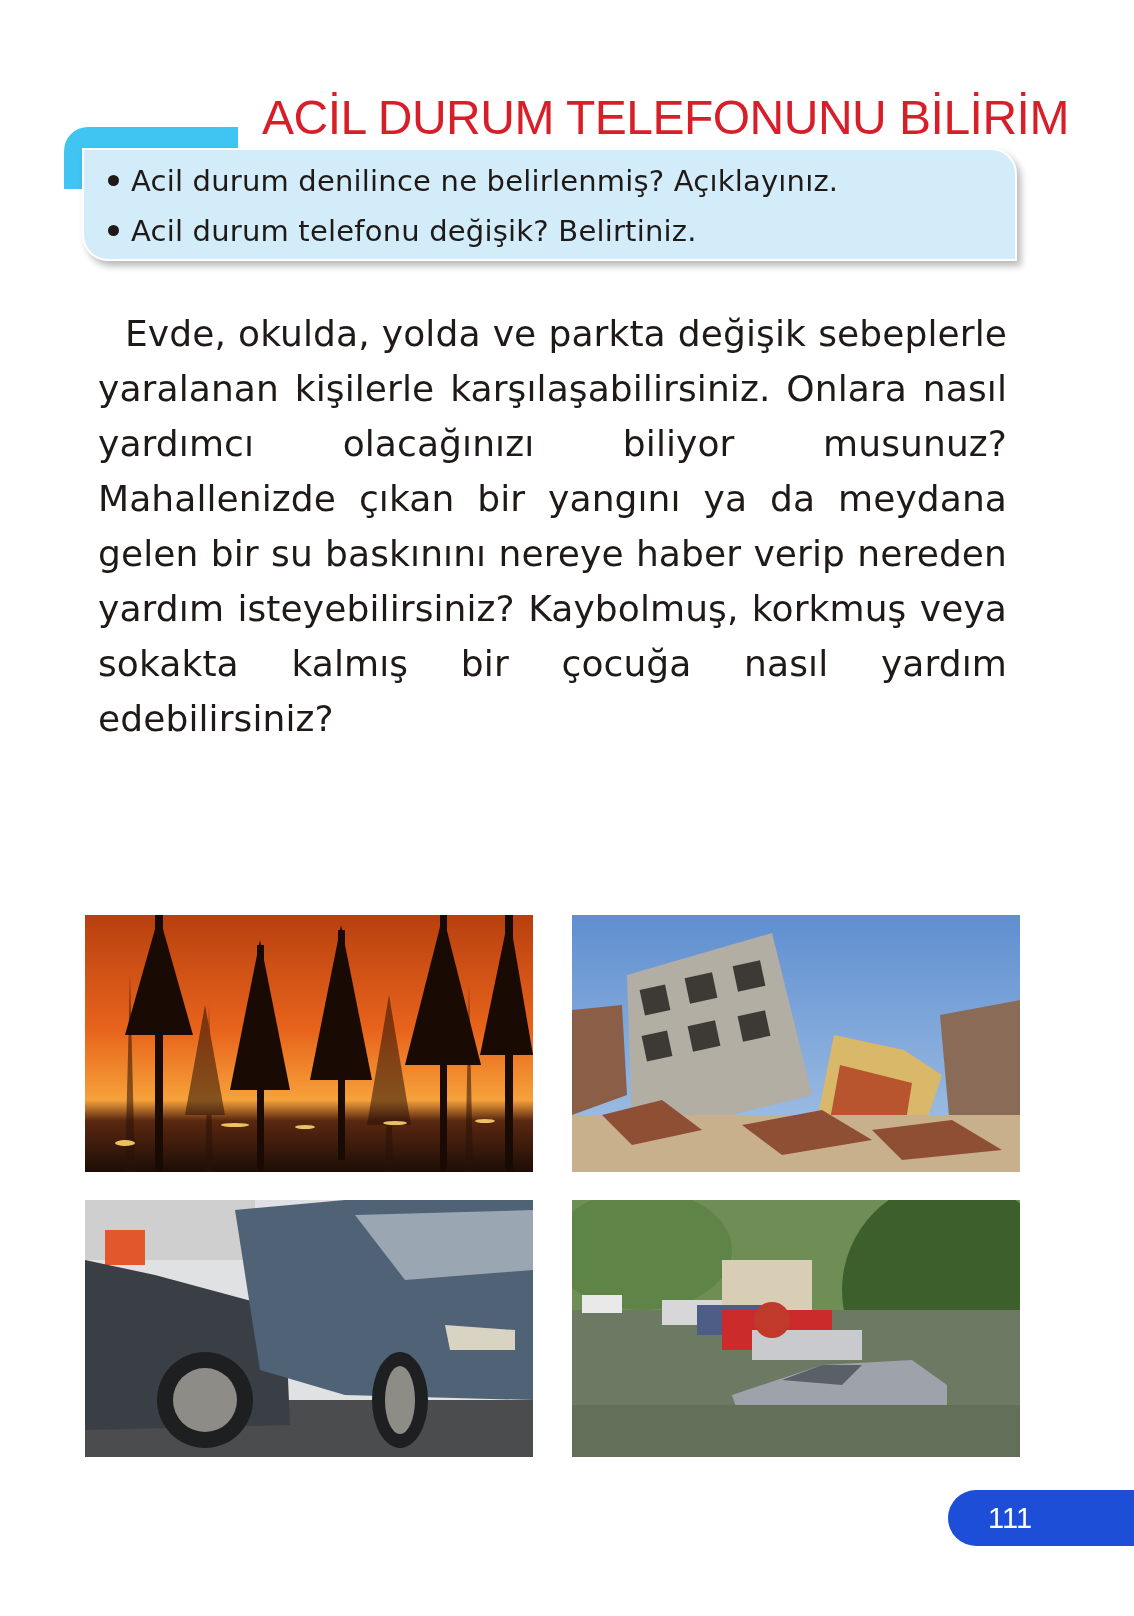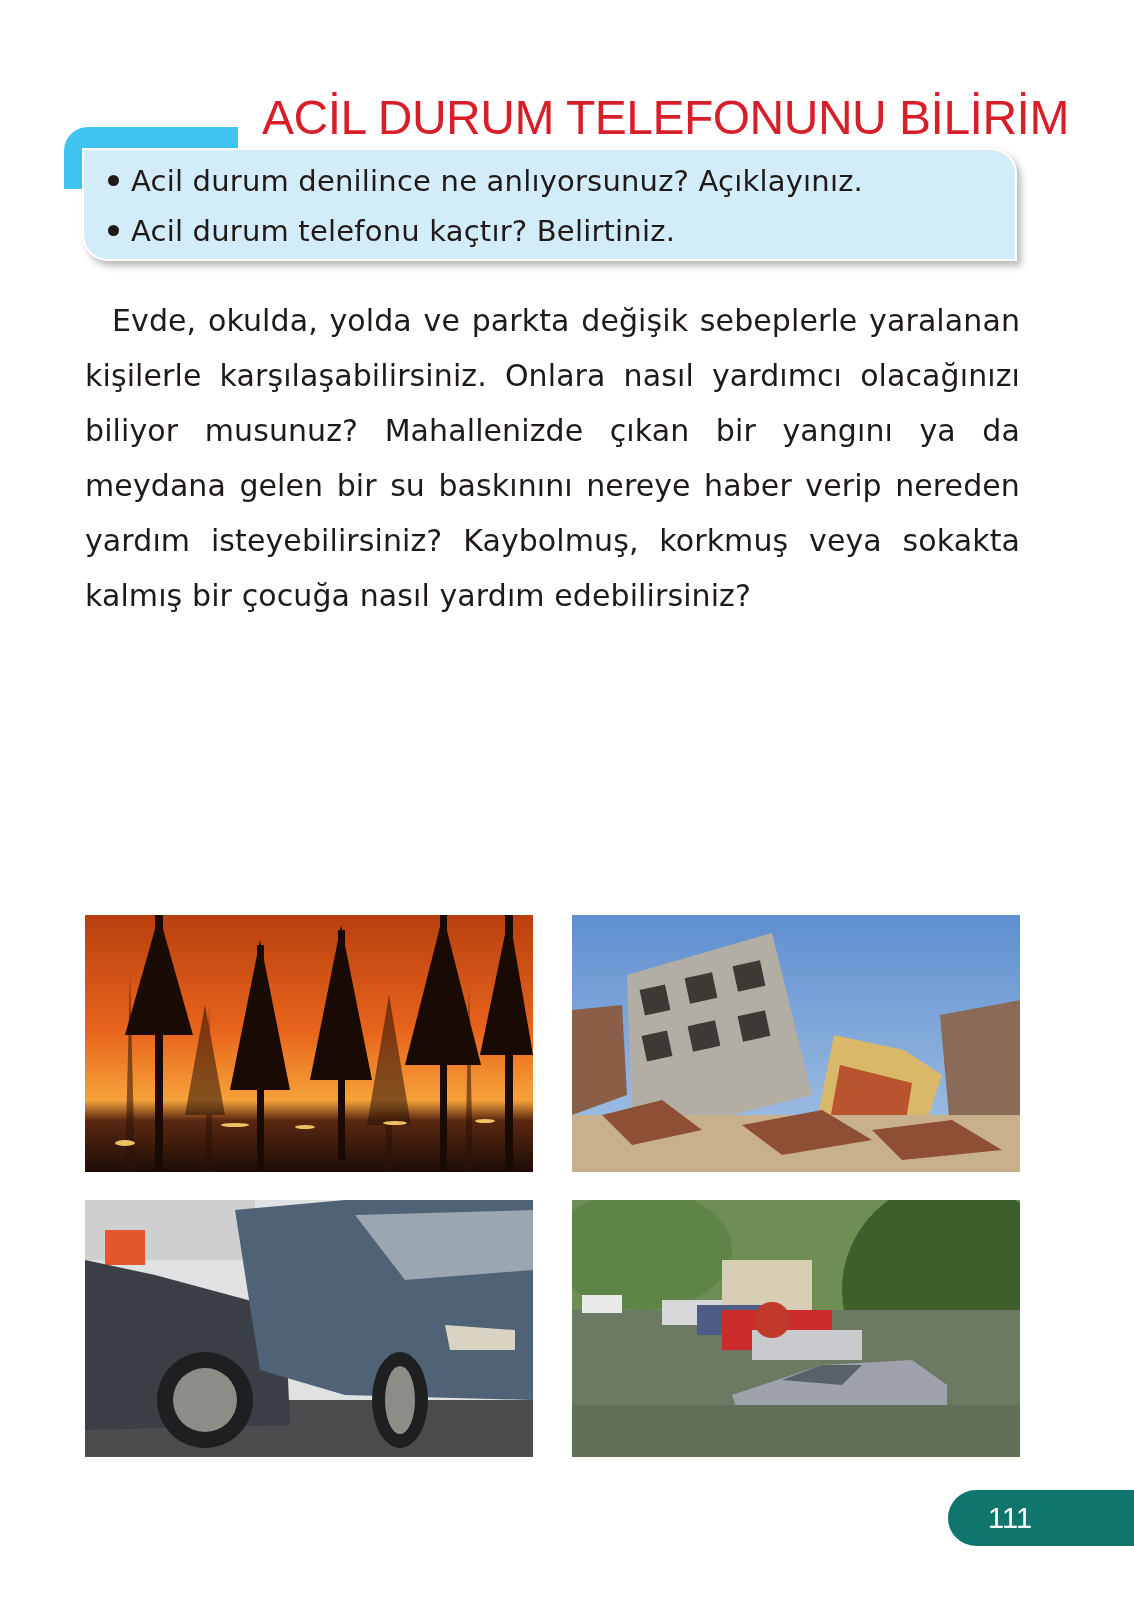--- a/index.html
+++ b/index.html
@@ -16,47 +16,47 @@
   .question-box { position: absolute; left: 82px; top: 148px; width: 935px; height: 113px;
                   background: #d3ecf9; border: 2px solid #ffffff;
                   border-top-right-radius: 26px; border-bottom-left-radius: 26px;
                   box-shadow: 4px 5px 7px rgba(0,0,0,0.28); box-sizing: border-box; }
   .question-box ul { list-style: none; margin: 0; padding: 6px 0 0 24px; }
   .question-box li { font-size: 29px; line-height: 50px; letter-spacing: 0.2px; white-space: nowrap; }
   .question-box .bullet { display: inline-block; width: 11px; height: 11px; border-radius: 50%;
                           background: #1f1a17; vertical-align: middle; margin-right: 12px; position: relative; top: -3px; }
 
   .body-text { position: absolute; left: 85px; top: 293px; width: 935px; }
-  .body-text p { margin: 0; font-size: 30px; line-height: 55px; text-align: justify;
+  .body-text p { margin: 13px; font-size: 36px; line-height: 55px; text-align: justify;
                  text-align-last: left; letter-spacing: 0.1px; }
   .body-text p .indent { display: inline-block; width: 27px; }
 
   .photo { position: absolute; width: 448px; height: 257px; overflow: hidden; }
   .photo svg { display: block; width: 100%; height: 100%; }
   .photo-fire { left: 85px; top: 915px; }
   .photo-quake { left: 572px; top: 915px; }
   .photo-crash { left: 85px; top: 1200px; }
   .photo-flood { left: 572px; top: 1200px; }
 
   .page-tab { position: absolute; left: 948px; top: 1490px; width: 186px; height: 56px;
-              background: #0f766e; border-top-left-radius: 28px; border-bottom-left-radius: 28px; }
+              background: #1d4ed8; border-top-left-radius: 28px; border-bottom-left-radius: 28px; }
   .page-number { position: absolute; left: 40px; top: 0; line-height: 56px; font-size: 29px;
                  color: #ffffff; font-family: "Liberation Sans", sans-serif; }
 </style>
 </head>
 <body>
 
 <h1 class="title">ACİL DURUM TELEFONUNU BİLİRİM</h1>
 
 <div class="accent-tab"></div>
 
 <div class="question-box">
   <ul>
-    <li><span class="bullet"></span><span>Acil durum denilince ne anlıyorsunuz? Açıklayınız.</span></li>
-    <li><span class="bullet"></span><span>Acil durum telefonu kaçtır? Belirtiniz.</span></li>
+    <li><span class="bullet"></span><span>Acil durum denilince ne belirlenmiş? Açıklayınız.</span></li>
+    <li><span class="bullet"></span><span>Acil durum telefonu değişik? Belirtiniz.</span></li>
   </ul>
 </div>
 
 <div class="body-text">
   <p><span class="indent"></span><span>Evde, okulda, yolda ve parkta değişik sebeplerle yaralanan kişilerle karşılaşabilirsiniz. Onlara nasıl yardımcı olacağınızı biliyor musunuz? Mahallenizde çıkan bir yangını ya da meydana gelen bir su baskınını nereye haber verip nereden yardım isteyebilirsiniz? Kaybolmuş, korkmuş veya sokakta kalmış bir çocuğa nasıl yardım edebilirsiniz?</span></p>
 </div>
 
 <div class="photo photo-fire">
   <svg viewBox="0 0 448 257" preserveAspectRatio="none">
     <defs>

